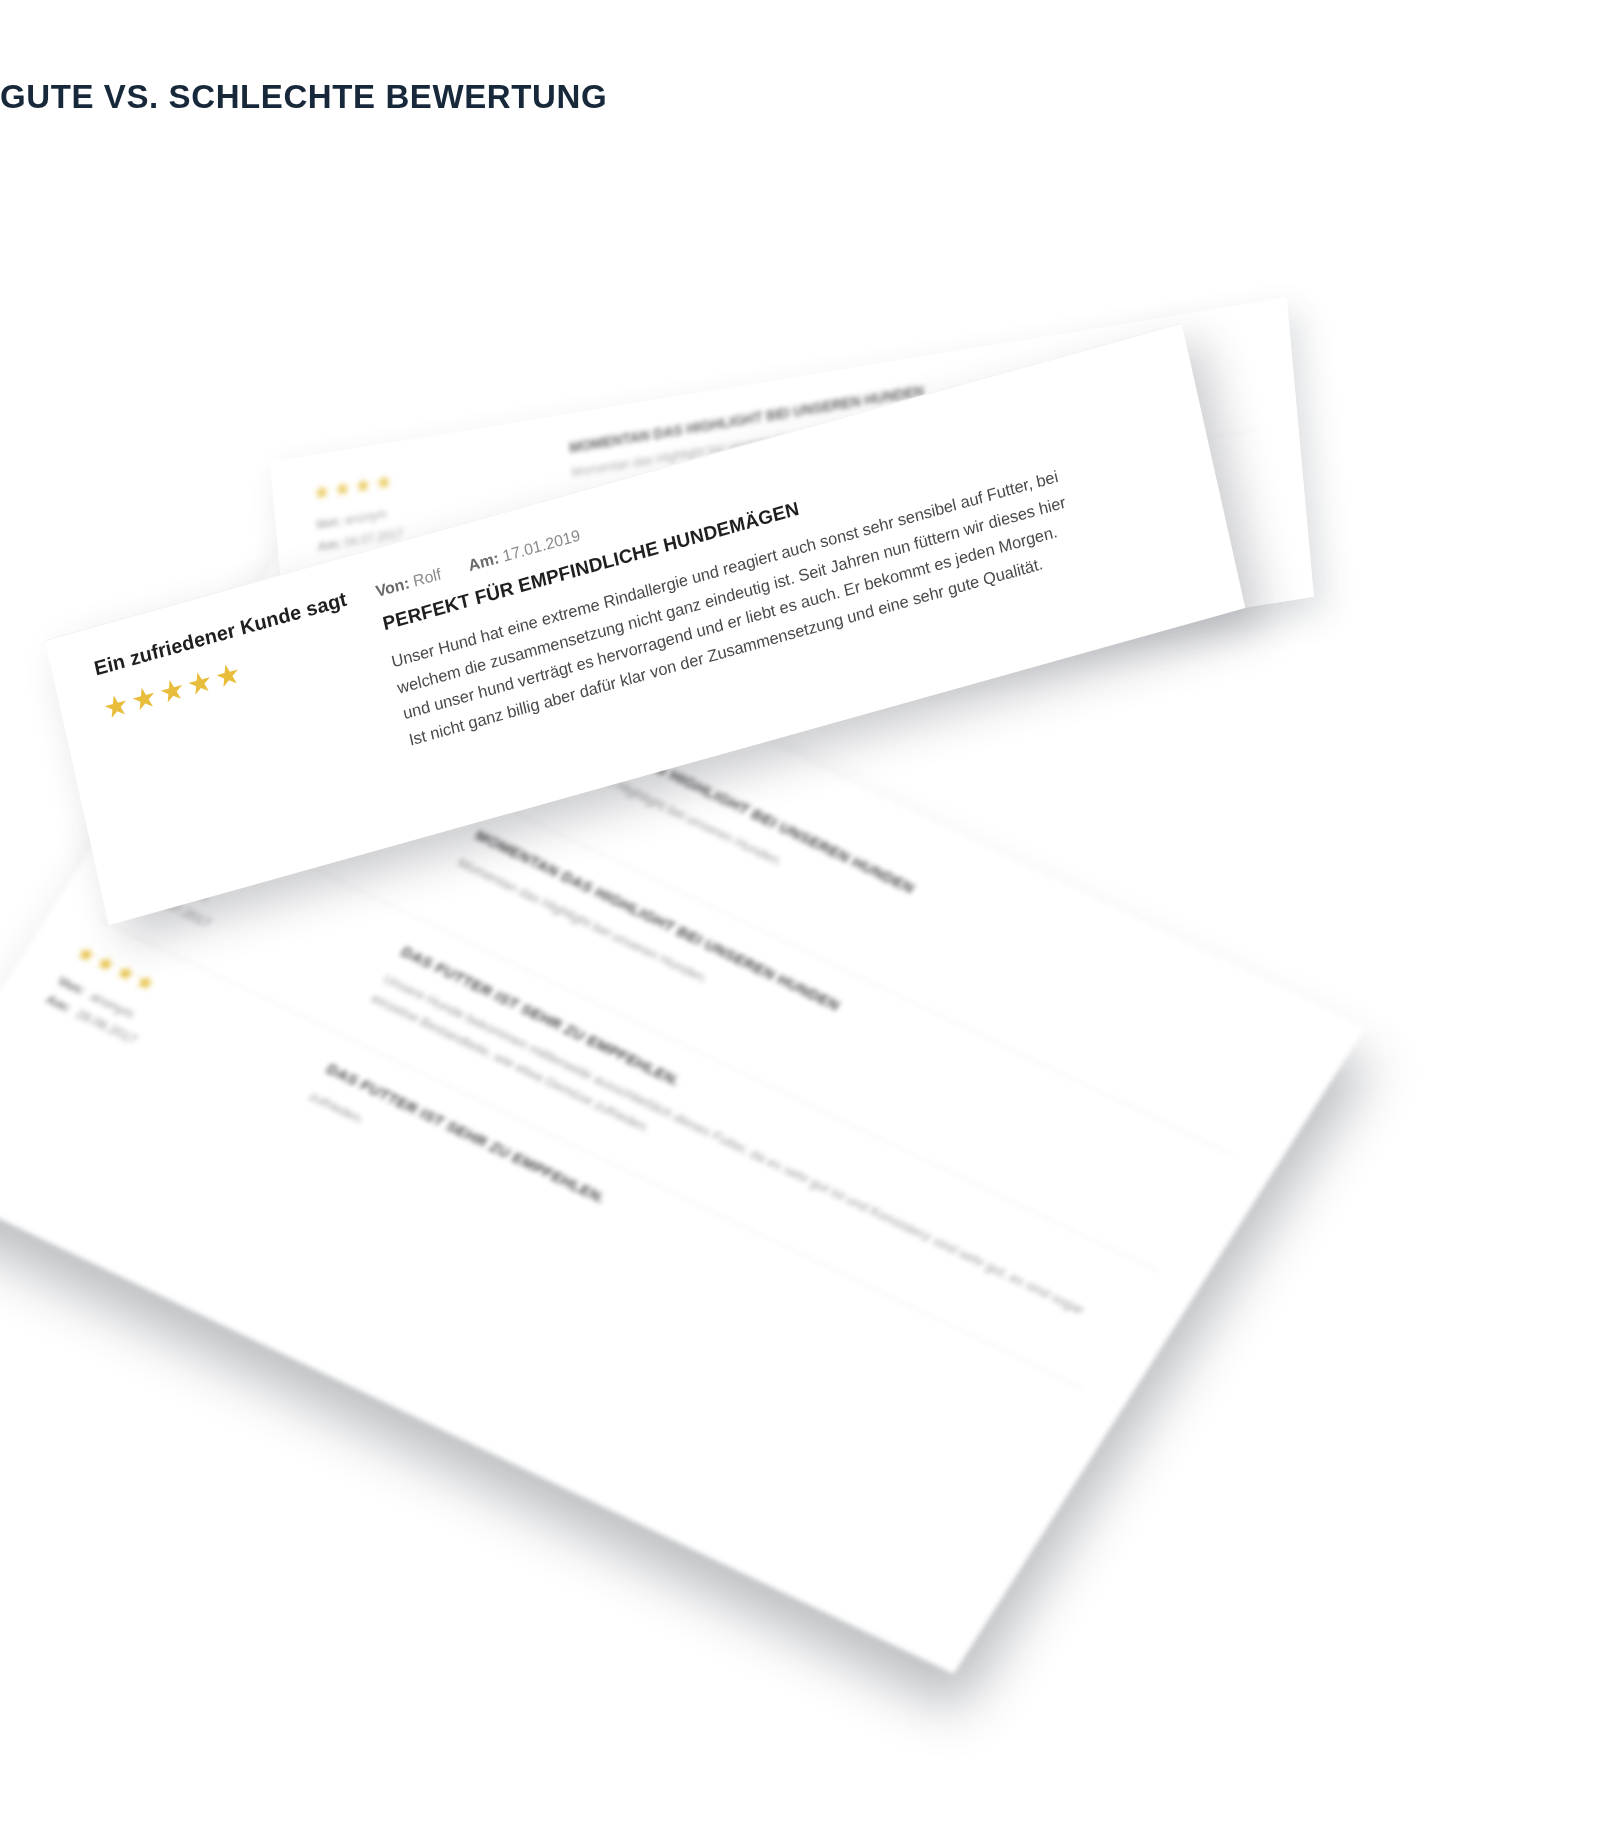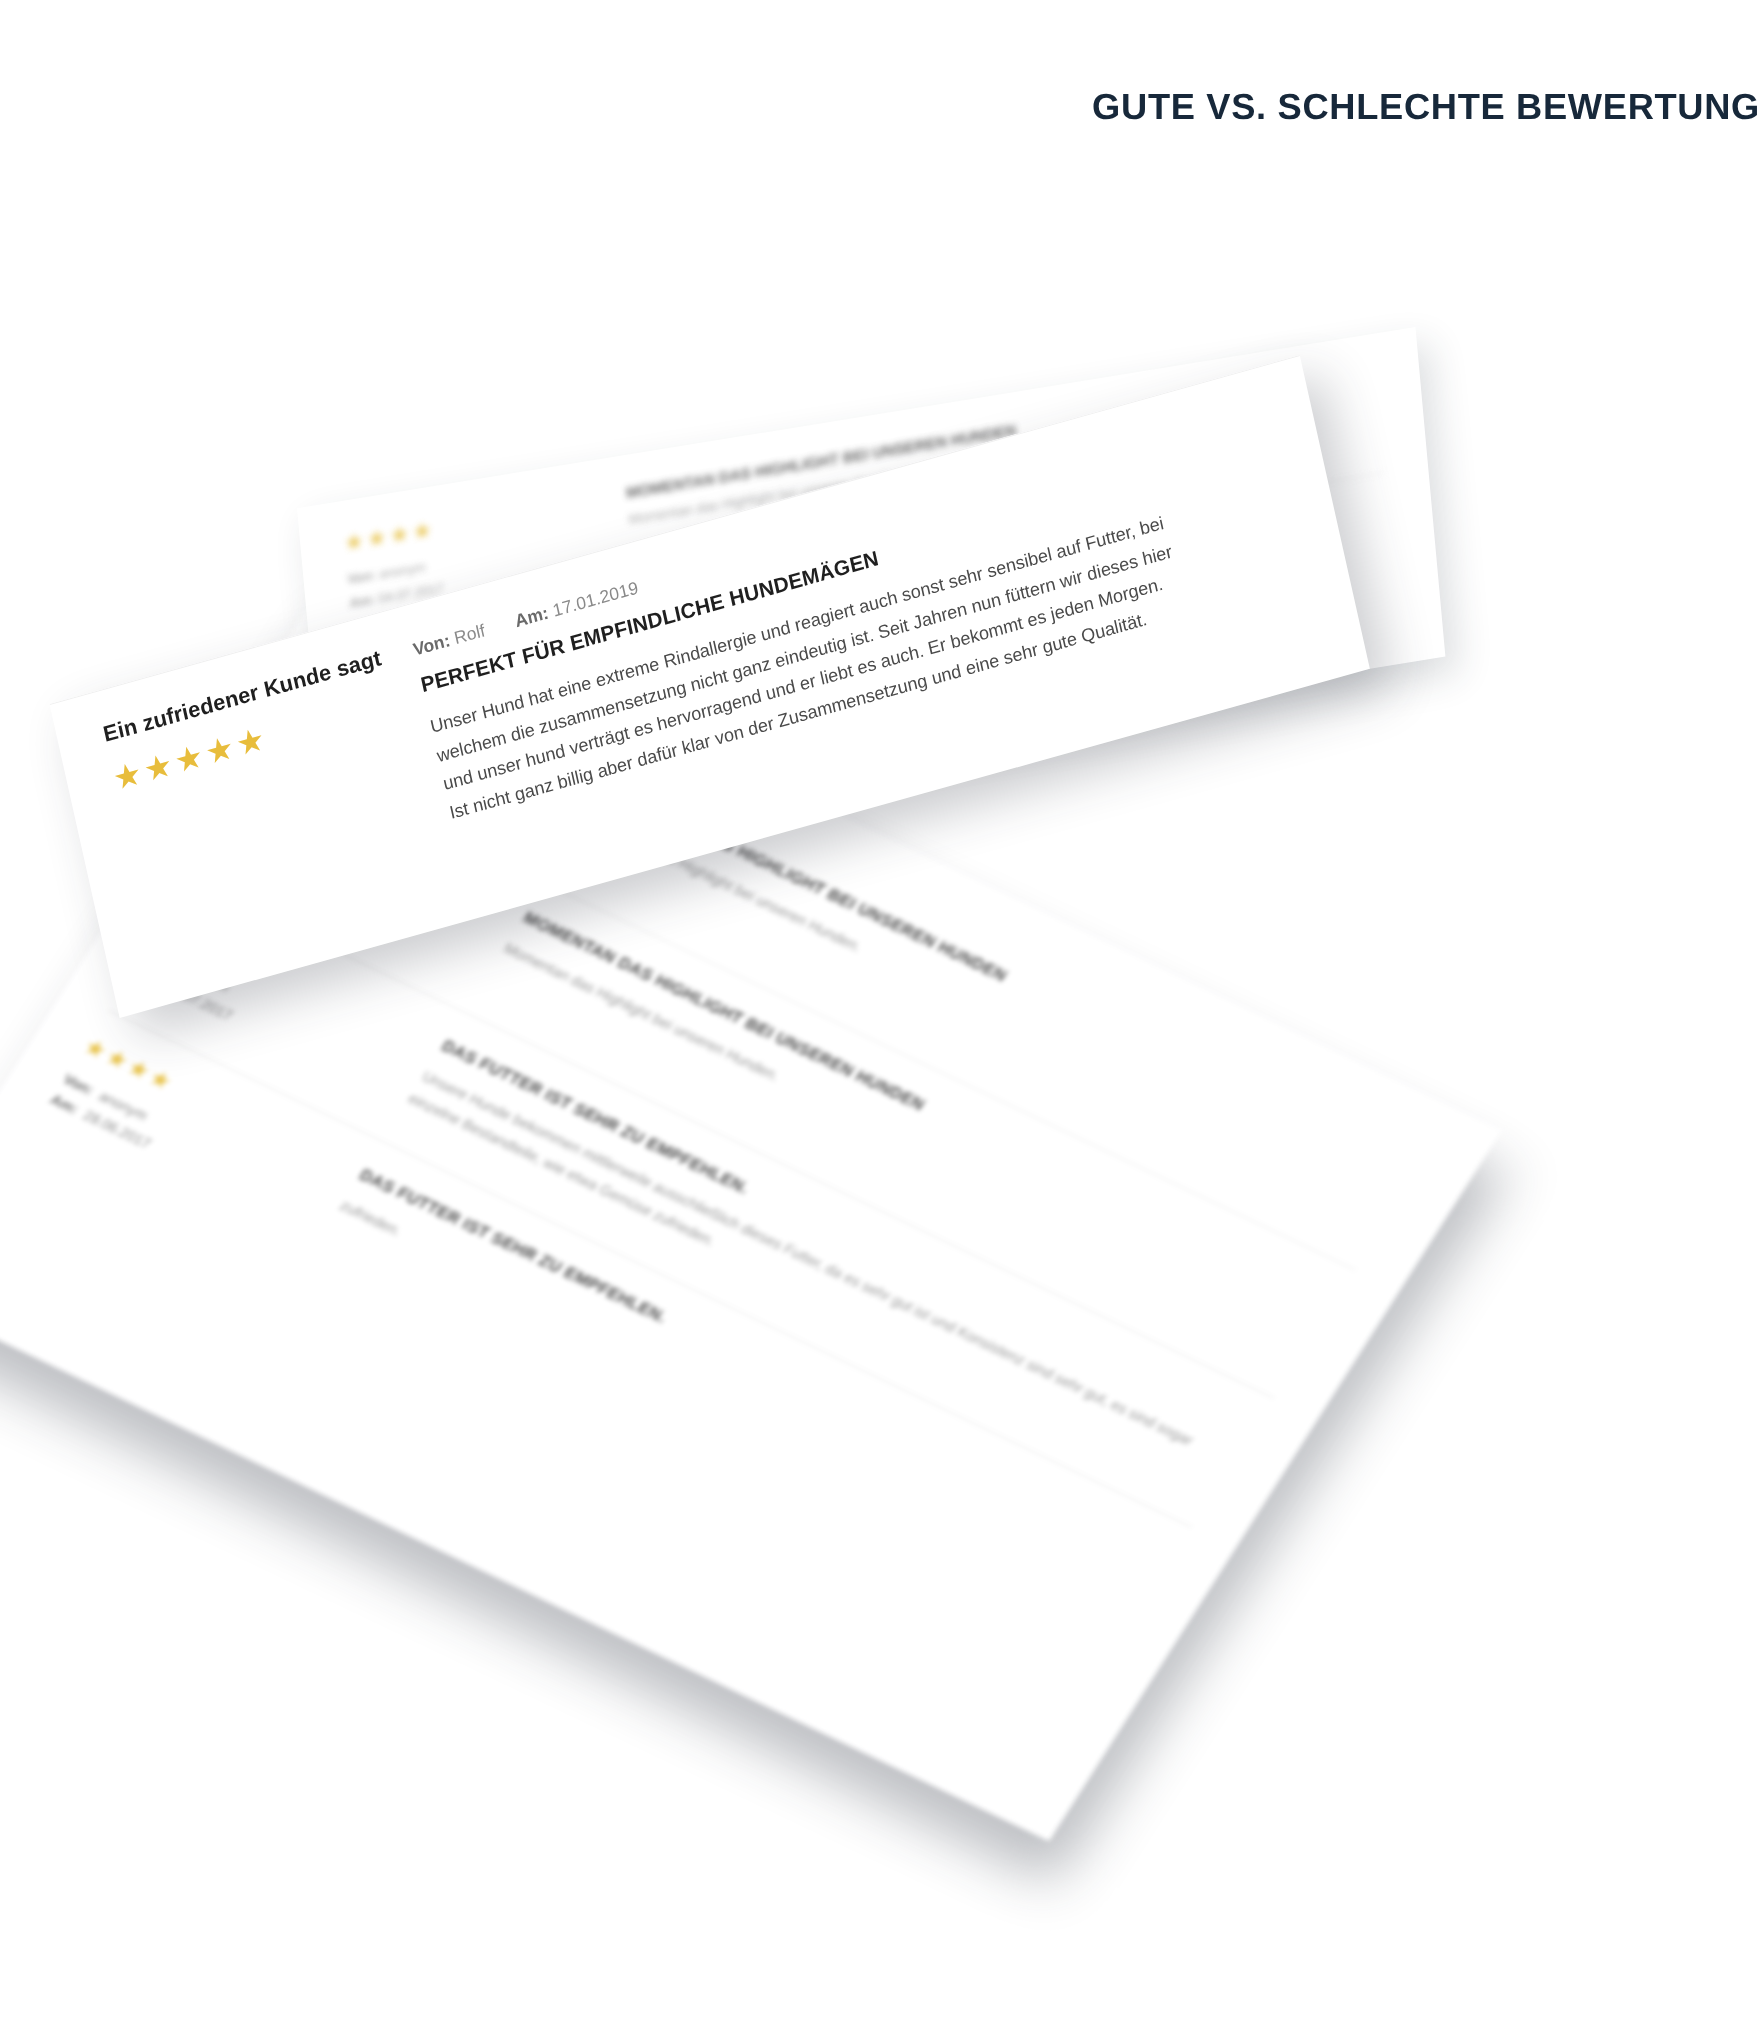--- a/index.html
+++ b/index.html
@@ -16,21 +16,21 @@
     font-family: "Liberation Sans", "DejaVu Sans", sans-serif;
     color: #3c3c3c;
   }
 
   
   .page-title {
     position: absolute;
     top: 78px;
     left: 0;
     width: 1600px;
-    text-align: right;
+    text-align: left;
     font-size: 33px;
     font-weight: 700;
     letter-spacing: 0.6px;
     color: #17283a;
     font-family: "Liberation Sans", "DejaVu Sans", sans-serif;
   }
 
   
   .stage {
     position: absolute;

